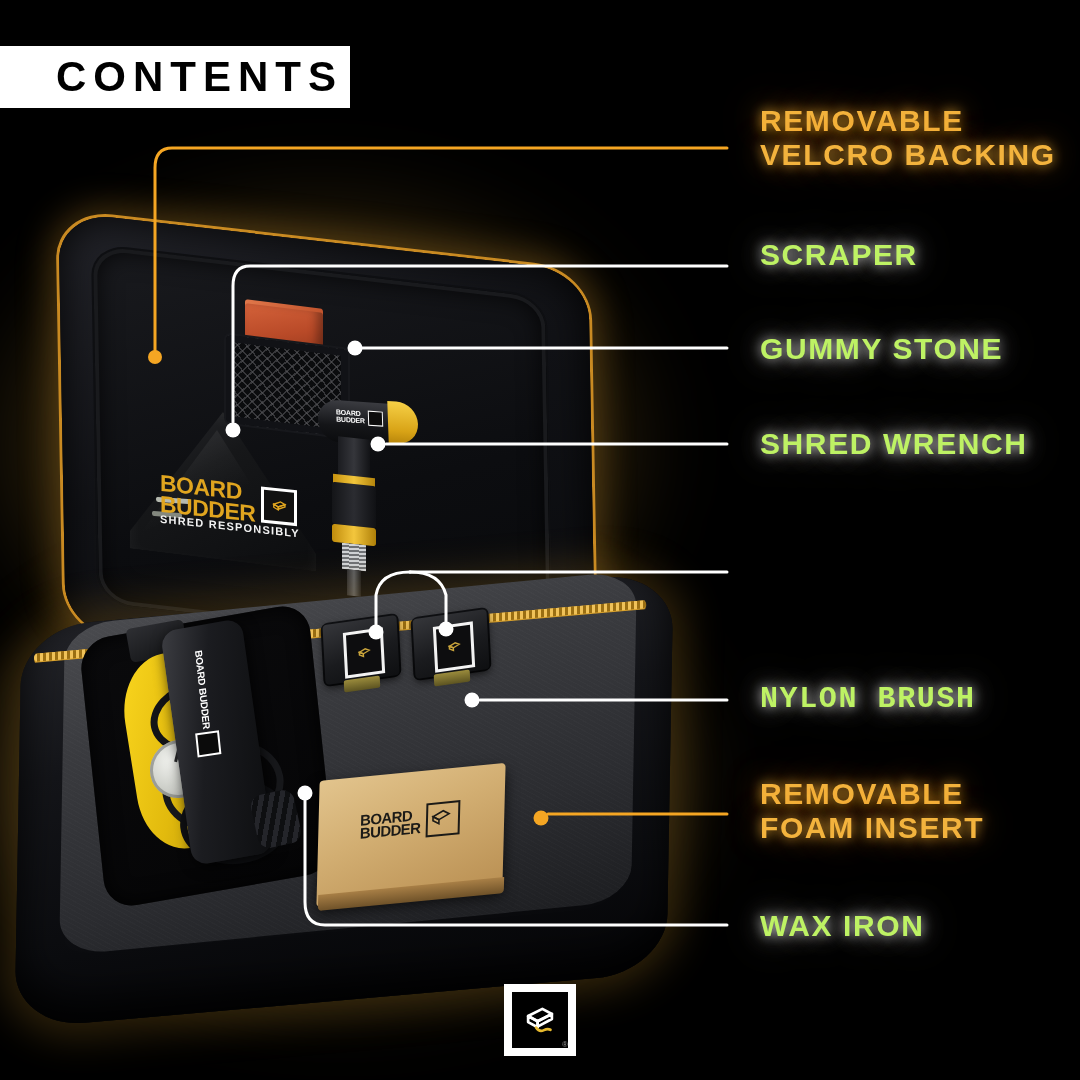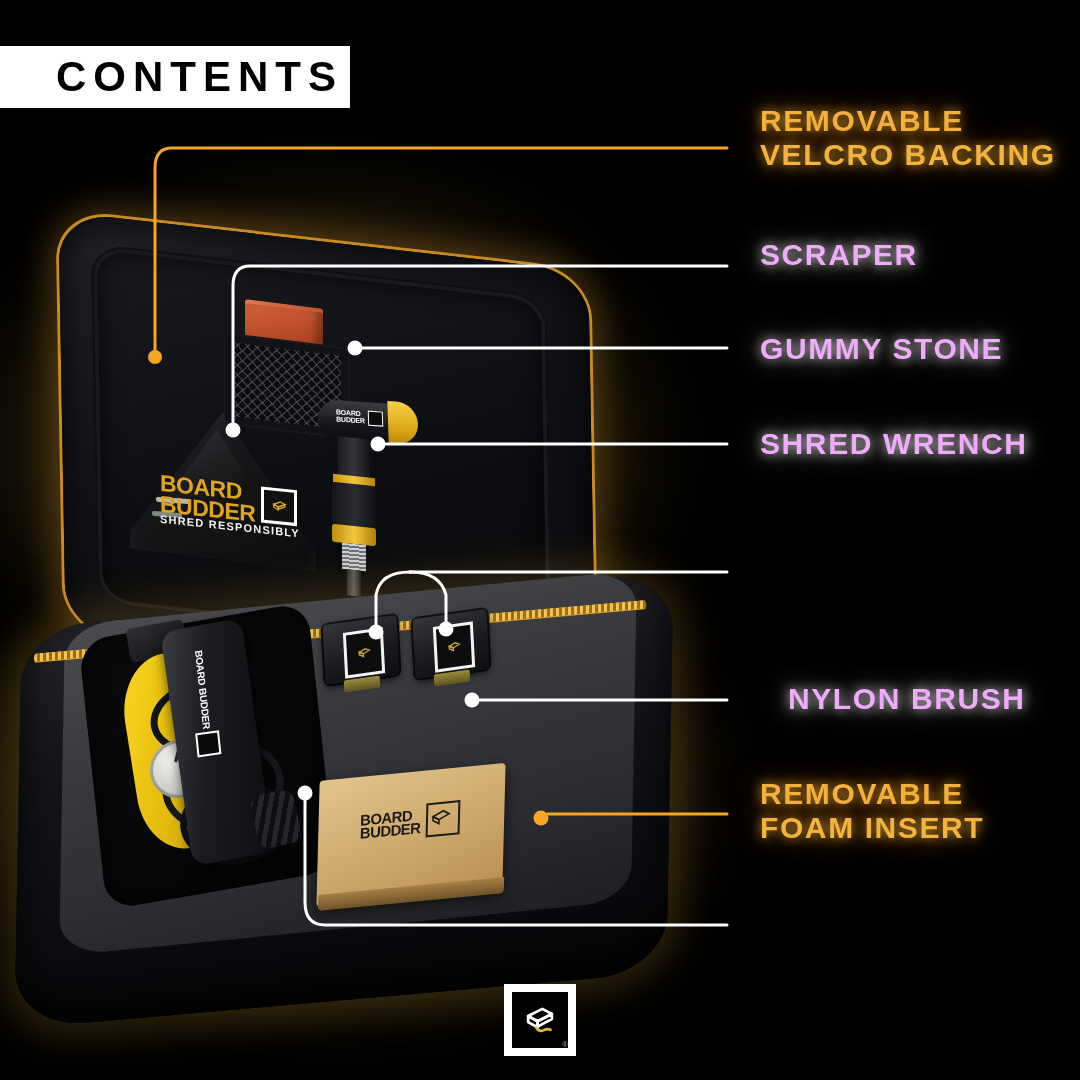--- a/index.html
+++ b/index.html
@@ -9,21 +9,21 @@
 
   
   #contents-banner{position:absolute;left:0;top:46px;width:350px;height:62px;
       background:#fff;display:flex;align-items:center;}
   #contents-banner span{margin-left:56px;color:#000;font-size:42px;font-weight:900;
       letter-spacing:7px;line-height:1;font-family:"Liberation Sans",sans-serif;text-align:right;}
 
   
   .label{position:absolute;font-weight:900;font-size:30px;letter-spacing:1.6px;
       line-height:1.14;text-transform:uppercase;white-space:pre-line;}
-  .label.white{color:#f0abfc;text-shadow:0 0 12px rgba(255,255,255,.75),0 0 26px rgba(255,255,255,.45),0 0 46px rgba(255,245,225,.28);}
+  .label.white{color:#bef264;text-shadow:0 0 12px rgba(255,255,255,.75),0 0 26px rgba(255,255,255,.45),0 0 46px rgba(255,245,225,.28);}
   .label.amber{color:#F3B33D;text-shadow:0 0 12px rgba(243,179,61,.85),0 0 28px rgba(243,160,30,.55),0 0 52px rgba(230,140,20,.32);}
 
   
   #leaders{position:absolute;left:0;top:0;width:1080px;height:1080px;pointer-events:none;}
 
   
   #photo{position:absolute;left:0;top:180px;width:760px;height:830px;}
 
   .glow{position:absolute;border-radius:50%;filter:blur(46px);pointer-events:none;}
 
@@ -328,23 +328,24 @@
 
   <div id="contents-banner">
     <span>CONTENTS</span>
   </div>
 
   <div class="label amber" style="left:760px;top:104px;">REMOVABLE
 VELCRO BACKING</div>
   <div class="label white" style="left:760px;top:238px;">SCRAPER</div>
   <div class="label white" style="left:760px;top:427px;">SHRED WRENCH</div>
   <div class="label white" style="left:760px;top:332px;">GUMMY STONE</div>
-  <div class="label white" style="left:788px;top:682px;">NYLON BRUSH</div>
+  <div class="label white" style="left:760px;top:682px;font-family:Liberation Mono, monospace;">NYLON BRUSH</div>
   <div class="label amber" style="left:760px;top:777px;">REMOVABLE
 FOAM INSERT</div>
+  <div class="label white" style="left:760px;top:909px;">WAX IRON</div>
 
   <div id="footer-logo">
     <div id="footer-logo-inner">
       <svg width="38" height="38" viewBox="0 0 24 24" aria-hidden="true">
         <path d="M4.5 9.5 L13.5 5 L19.5 8.2 L10.5 12.8 Z" fill="none" stroke="#ffffff" stroke-width="1.7" stroke-linejoin="round"></path>
         <path d="M4.5 9.5 L4.5 13.3 L10.5 16.6 L10.5 12.8 Z" fill="none" stroke="#ffffff" stroke-width="1.7" stroke-linejoin="round"></path>
         <path d="M10.5 12.8 L19.5 8.2 L19.5 11.4 L10.5 16.2 Z" fill="none" stroke="#ffffff" stroke-width="1.7" stroke-linejoin="round"></path>
         <path d="M9.5 16.8 Q11.5 19.8 14.5 18.4 Q16.8 17.3 18.6 18.2" fill="none" stroke="#E6B92E" stroke-width="1.7" stroke-linecap="round"></path>
       </svg>
     </div>

